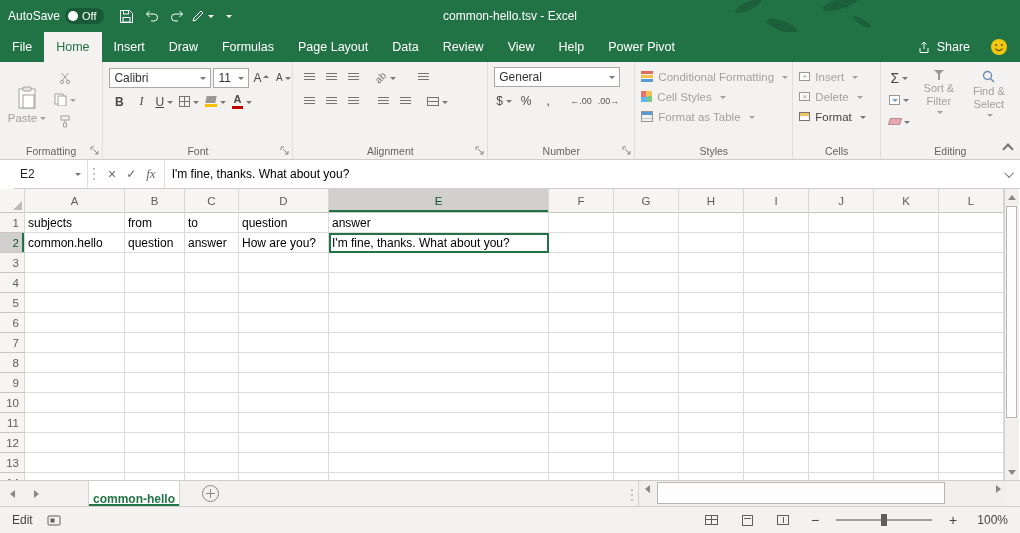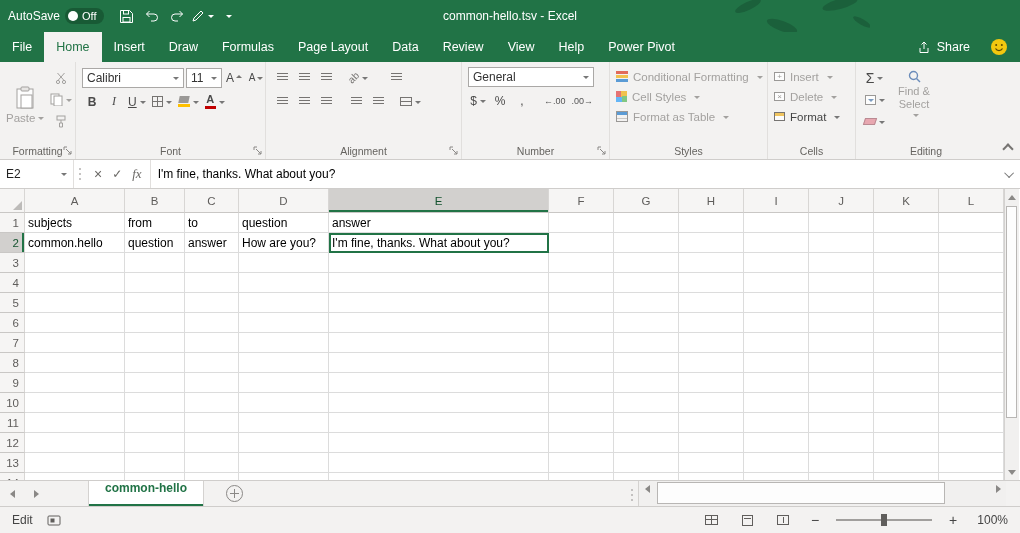--- a/index.html
+++ b/index.html
@@ -72,21 +72,21 @@
   .sigma { font-size:14px; color:#4a4a4a; }
   .fill-down { width:11px; height:10px; border:1px solid #9a9896; position:relative; background:#fdfdfd; }
   .fill-down::after { content:""; position:absolute; left:2px; top:3px; border:3px solid transparent; border-top-color:#7c9cc0; }
   .eraser { width:12px; height:7px; background:#e8a7b0; border:1px solid #b98a92; transform:skewX(-18deg); }
   .funnel { width:0; height:0; border:5px solid transparent; border-top:5px solid #9a9896; position:relative; }
   .funnel::after { content:""; position:absolute; left:-1px; top:-1px; width:2px; height:6px; background:#9a9896; }
   .bigbtn { width:46px; display:flex; flex-direction:column; align-items:center; justify-content:flex-start; gap:2px; padding-top:3px; font-size:11px; line-height:1.15; text-align:center; color:#a3a19f; }
   .collapse-chevron { position:absolute; right:8px; bottom:6px; width:8px; height:8px; border-left:2px solid #767472; border-top:2px solid #767472; transform:rotate(45deg); }
 
   
-  .fbar { height:29px; background:#fff; border-bottom:1px solid #cfcdcb; display:flex; align-items:stretch; flex:0 0 auto; }
+  .fbar { height:29px; background:#fff; border-bottom:1px solid #cfcdcb; display:flex; align-items:stretch; flex:0 0 auto;margin-left:14px; }
   .namebox { width:74px; display:flex; align-items:center; justify-content:space-between; padding:0 6px; border-right:1px solid #e1dfdd; color:#222; }
   .namebox .caret { color:#777; }
   .vdots { width:2px; height:2px; background:#b3b1af; border-radius:50%; box-shadow:0 5px 0 #b3b1af, 0 10px 0 #b3b1af; margin:8px 5px 0 5px; }
   .fbtns { display:flex; align-items:center; gap:10px; padding:0 8px; border-right:1px solid #e1dfdd; color:#6a6865; }
   .fx { font-style:italic; font-family:"Liberation Serif",serif; font-size:13px; }
   .fval { flex:1; display:flex; align-items:center; padding:0 7px; color:#000; }
   .fexpand { width:20px; display:flex; align-items:center; justify-content:center; }
   .chev-dn { width:7px; height:7px; border-left:1px solid #777; border-bottom:1px solid #777; transform:rotate(-45deg) translateY(-2px); }
 
   
@@ -106,21 +106,21 @@
   .tri-u { width:0;height:0;border:4px solid transparent;border-bottom:5px solid #8a8886; transform:translateY(-2px);}
   .tri-d { width:0;height:0;border:4px solid transparent;border-top:5px solid #8a8886; transform:translateY(2px);}
   .tri-l { width:0;height:0;border:4px solid transparent;border-right:5px solid #8a8886; transform:translateX(-2px);}
   .tri-r { width:0;height:0;border:4px solid transparent;border-left:5px solid #8a8886; transform:translateX(2px);}
   .vtrack { flex:1; position:relative; }
   .vthumb { position:absolute; top:1px; left:1px; right:2px; height:82%; background:#fdfdfd; border:1px solid #b8b6b4; }
 
   
   .sheetbar { height:26px; background:#f3f2f1; border-top:1px solid #cfcdcb; display:flex; align-items:stretch; flex:0 0 auto; }
   .nav-arrow { width:24px; display:flex; align-items:center; justify-content:center; }
-  .sheet-tab { margin-left:40px; background:#fff; border-left:1px solid #d4d2d0; border-right:1px solid #d4d2d0; padding:0 16px; display:flex; align-items:flex-start; position:relative; color:#217346; font-weight:bold; font-size:12px; }
+  .sheet-tab { margin-left:40px; background:#fff; border-left:1px solid #d4d2d0; border-right:1px solid #d4d2d0; padding:0 4px; display:flex; align-items:flex-end; position:relative; color:#217346; font-weight:bold; font-size:12px; }
   .sheet-tab::after { content:""; position:absolute; left:0; right:0; bottom:0; height:2px; background:#217346; }
   .add-sheet { width:17px; height:17px; border:1px solid #8a8886; border-radius:50%; margin:4px 0 0 22px; position:relative; flex:0 0 auto; }
   .add-sheet::before,.add-sheet::after { content:""; position:absolute; background:#8a8886; }
   .add-sheet::before { left:3px; right:3px; top:7px; height:1px; }
   .add-sheet::after { top:3px; bottom:3px; left:7px; width:1px; }
   .sb-spacer { flex:1; }
   .sheetbar .vdots { margin-top:8px; }
   .hscroll { width:368px; display:flex; align-items:stretch; border-left:1px solid #d4d2d0; background:#f1f0ef; margin-right:14px; }
   .htrack { flex:1; position:relative; }
   .hthumb { position:absolute; top:1px; bottom:2px; left:2px; width:86%; background:#fdfdfd; border:1px solid #b8b6b4; }
@@ -220,21 +220,21 @@
         <circle cx="9" cy="9" r="8" fill="#f2c80f"></circle>
         <circle cx="6.2" cy="7" r="1" fill="#5c4a00"></circle>
         <circle cx="11.8" cy="7" r="1" fill="#5c4a00"></circle>
         <path d="M5.5 10.5 a4 4 0 0 0 7 0" fill="none" stroke="#5c4a00" stroke-width="1.2"></path>
       </svg>
   </div>
 </div>
 
 <div class="ribbon">
 
-  <div class="rgroup" style="width:76px;">
+  <div class="rgroup" style="width:104px;">
     <div class="paste-btn dis">
       <svg width="20" height="24" viewBox="0 0 20 24">
           <rect x="2" y="3" width="16" height="19" fill="#fdfdfd" stroke="#a3a19f"></rect>
           <rect x="6" y="1" width="8" height="4" rx="1" fill="#e8e6e4" stroke="#a3a19f"></rect>
           <rect x="6" y="9" width="11" height="13" fill="#fff" stroke="#a3a19f"></rect>
         </svg>
       <span class="pb-lab">
           <span>Paste</span>
           <span class="caret"></span>
         </span>
@@ -450,20 +450,25 @@
           <span class="caret" style="color:#777;"></span>
         </span>
       <span class="sbtn">
           <span class="fill-down"></span>
           <span class="caret" style="color:#777;"></span>
         </span>
       <span class="sbtn">
           <span class="eraser"></span>
           <span class="caret" style="color:#777;"></span>
         </span>
+    </div>
+    <div class="bigbtn">
+      <span class="funnel"></span>
+      <span>Sort &amp; Filter</span>
+      <span class="caret"></span>
     </div>
     <div class="bigbtn">
       <svg width="13" height="13" viewBox="0 0 13 13">
           <circle cx="5.5" cy="5.5" r="4" fill="none" stroke="#6b8cba" stroke-width="1.4"></circle>
           <path d="M8.5 8.5 L12 12" stroke="#6b8cba" stroke-width="1.4"></path>
         </svg>
       <span>Find &amp; Select</span>
       <span class="caret"></span>
     </div>
     <span class="glabel">Editing</span>

